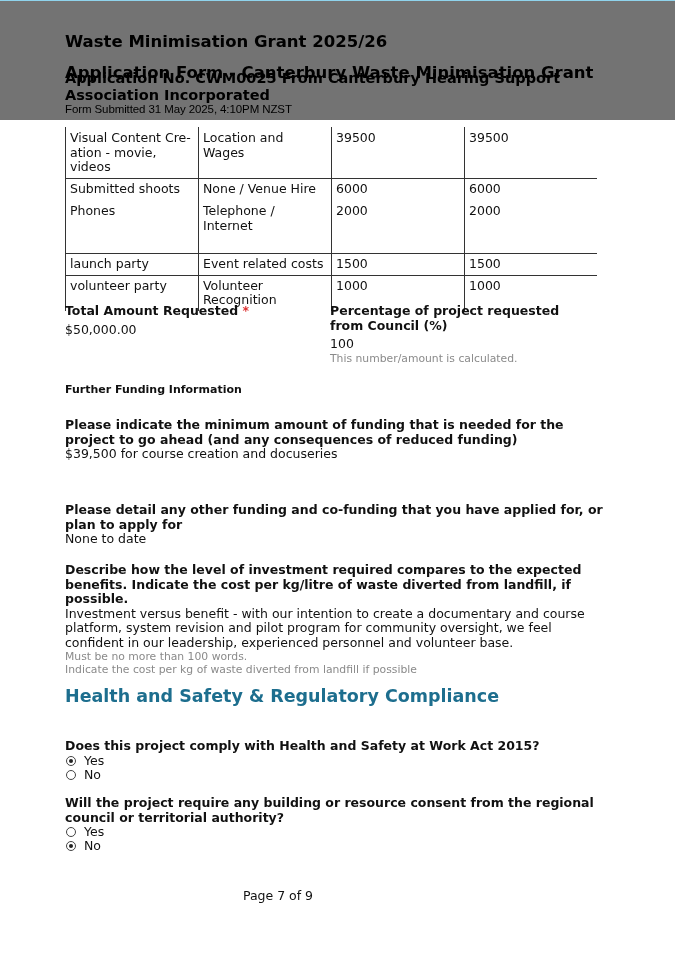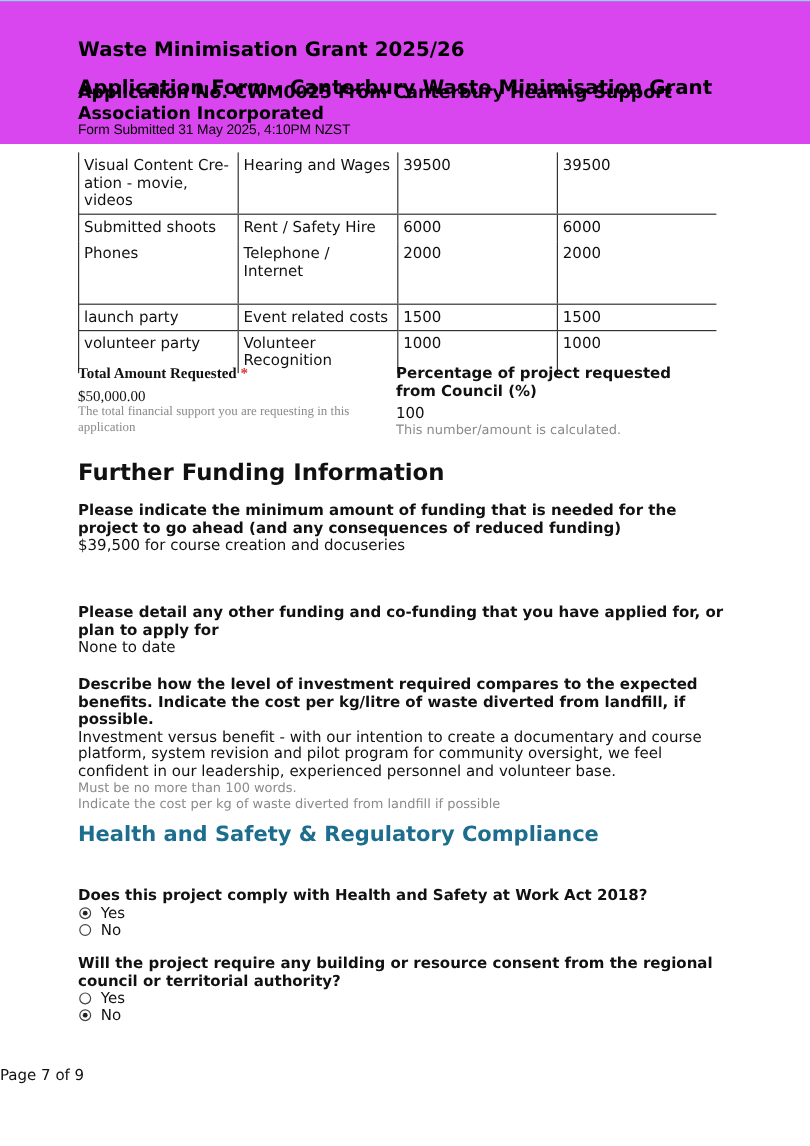--- a/index.html
+++ b/index.html
@@ -2,21 +2,21 @@
 <html><head>
 <meta charset="utf-8">
 <style>
   html, body { margin: 0; padding: 0; }
   body {
     width: 675px; height: 955px; background: #ffffff; position: relative; overflow: hidden;
     font-family: "DejaVu Sans", sans-serif; color: #111;
   }
   .header {
     position: absolute; left: 0; top: 0; width: 675px; height: 119px;
-    background: #d946ef; border-top: 1px solid #8fd3ec;
+    background: #737373; border-top: 1px solid #8fd3ec;
   }
   .header .t1 { position: absolute; left: 65px; top: 31px; font-size: 16.5px; font-weight: bold; color: #000; white-space: nowrap; }
   .header .t2 { position: absolute; left: 65px; top: 51px; font-size: 16.5px; font-weight: bold; color: #000; white-space: nowrap; margin-top: 11px; }
   .header .t3 { position: absolute; left: 65px; top: 69px; width: 580px; font-size: 14.5px; font-weight: bold; color: #000; line-height: 17px; }
   .header .t4 { position: absolute; left: 65px; top: 102px; font-family: "Liberation Sans", sans-serif; font-size: 11.5px; color: #000; white-space: nowrap; letter-spacing: -0.1px; }
 
   .budget-table { position: absolute; left: 65px; top: 127px; border-collapse: collapse; font-size: 12.5px; color: #111; }
   .budget-table td { vertical-align: top; padding: 3px 4px 3px 4px; line-height: 14.5px; border-left: 1px solid #333; }
   .budget-table td.c1 { width: 124px; margin-top: 32px; }
   .budget-table td.c2 { width: 124px; }
@@ -27,50 +27,50 @@
   .budget-table tr.r-last td { height: 28px; }
   .budget-table tr.r-loc td { padding-top: 3px; padding-bottom: 5px; }
   .budget-table tr.r-phone td { padding-bottom: 20px; }
 
   .field-label { font-weight: bold; font-size: 12.5px; color: #111; line-height: 14.5px; }
   .req { color: #d33; }
   .field-value { font-size: 12.5px; color: #111; line-height: 14.5px; }
   .hint { font-size: 10.8px; color: #8a8a8a; line-height: 13px; }
 
   .abs { position: absolute; }
-  .h2 { font-size: 19px; font-weight: bold; color: #111; }
+  .h2 { font-size: 11px; font-weight: bold; color: #111; }
   .h2-teal { font-size: 17.5px; font-weight: bold; color: #1d6e8e; text-align: center; }
 
   .radio-row { display: flex; align-items: center; font-size: 12.5px; line-height: 14px; color: #111; }
   .radio { width: 8px; height: 8px; border: 1px solid #444; border-radius: 50%; margin-right: 8px; margin-left: 1px; position: relative; box-sizing: content-box; }
   .radio.on::after { content: ""; position: absolute; left: 2px; top: 2px; width: 4px; height: 4px; border-radius: 50%; background: #222; }
 
-  .page-num { position: absolute; left: 0; width: 556px; top: 888px; font-size: 12.5px; color: #111; }
+  .page-num { position: absolute; left: 0; width: 556px; top: 888px; text-align: center; font-size: 12.5px; color: #111; }
 </style>
 </head>
 <body>
 
 <div class="header">
   <div class="t1">Waste Minimisation Grant 2025/26</div>
   <div class="t2">Application Form - Canterbury Waste Minimisation Grant</div>
   <div class="t3">Application No. CWM0025 From Canterbury Hearing Support Association Incorporated</div>
   <div class="t4">Form Submitted 31 May 2025, 4:10PM NZST</div>
 </div>
 
 <table class="budget-table">
   <tbody>
       <tr class="bb r-first">
     <td class="c1">Visual Content Cre-ation - movie, videos</td>
-    <td class="c2">Hearing and Wages</td>
+    <td class="c2">Location and Wages</td>
     <td class="c3">39500</td>
     <td class="c4">39500</td>
   </tr>
   <tr class="r-loc">
     <td class="c1">Submitted shoots</td>
-    <td class="c2">Rent / Safety Hire</td>
+    <td class="c2">None / Venue Hire</td>
     <td class="c3">6000</td>
     <td class="c4">6000</td>
   </tr>
   <tr class="bb r-phone">
     <td class="c1">Phones</td>
     <td class="c2">Telephone / Internet</td>
     <td class="c3">2000</td>
     <td class="c4">2000</td>
   </tr>
   <tr class="bb">
@@ -81,27 +81,26 @@
   </tr>
   <tr class="r-last">
     <td class="c1">volunteer party</td>
     <td class="c2">Volunteer Recognition</td>
     <td class="c3">1000</td>
     <td class="c4">1000</td>
   </tr>
 </tbody>
   </table>
 
-<div class="abs" style="left:65px; top:304px; width:255px;font-family:Liberation Serif, serif;">
+<div class="abs" style="left:65px; top:304px; width:255px;">
   <div class="field-label">
     <span>Total Amount Requested</span>
     <span class="req">*</span>
   </div>
   <div class="field-value" style="margin-top:4px;">$50,000.00</div>
-  <div class="hint">The total financial support you are requesting in this application</div>
 </div>
 
 <div class="abs" style="left:330px; top:304px; width:260px;">
   <div class="field-label">Percentage of project requested from Council (%)</div>
   <div class="field-value" style="margin-top:4px;">100</div>
   <div class="hint">This number/amount is calculated.</div>
 </div>
 
 <div class="abs h2" style="left:65px; top:383px;">Further Funding Information</div>
 
@@ -118,21 +117,21 @@
 <div class="abs" style="left:65px; top:563px; width:545px;">
   <div class="field-label">Describe how the level of investment required compares to the expected benefits. Indicate the cost per kg/litre of waste diverted from landfill, if possible.</div>
   <div class="field-value">Investment versus benefit - with our intention to create a documentary and course platform, system revision and pilot program for community oversight, we feel confident in our leadership, experienced personnel and volunteer base.</div>
   <div class="hint">Must be no more than 100 words.</div>
   <div class="hint">Indicate the cost per kg of waste diverted from landfill if possible</div>
 </div>
 
 <div class="abs h2-teal" style="left:65px; top:686px;">Health and Safety &amp; Regulatory Compliance</div>
 
 <div class="abs" style="left:65px; top:739px; width:545px;">
-  <div class="field-label">Does this project comply with Health and Safety at Work Act 2018?</div>
+  <div class="field-label">Does this project comply with Health and Safety at Work Act 2015?</div>
   <div class="radio-row">
     <span class="radio on"></span>
     <span>Yes</span>
   </div>
   <div class="radio-row">
     <span class="radio"></span>
     <span>No</span>
   </div>
 </div>
 

